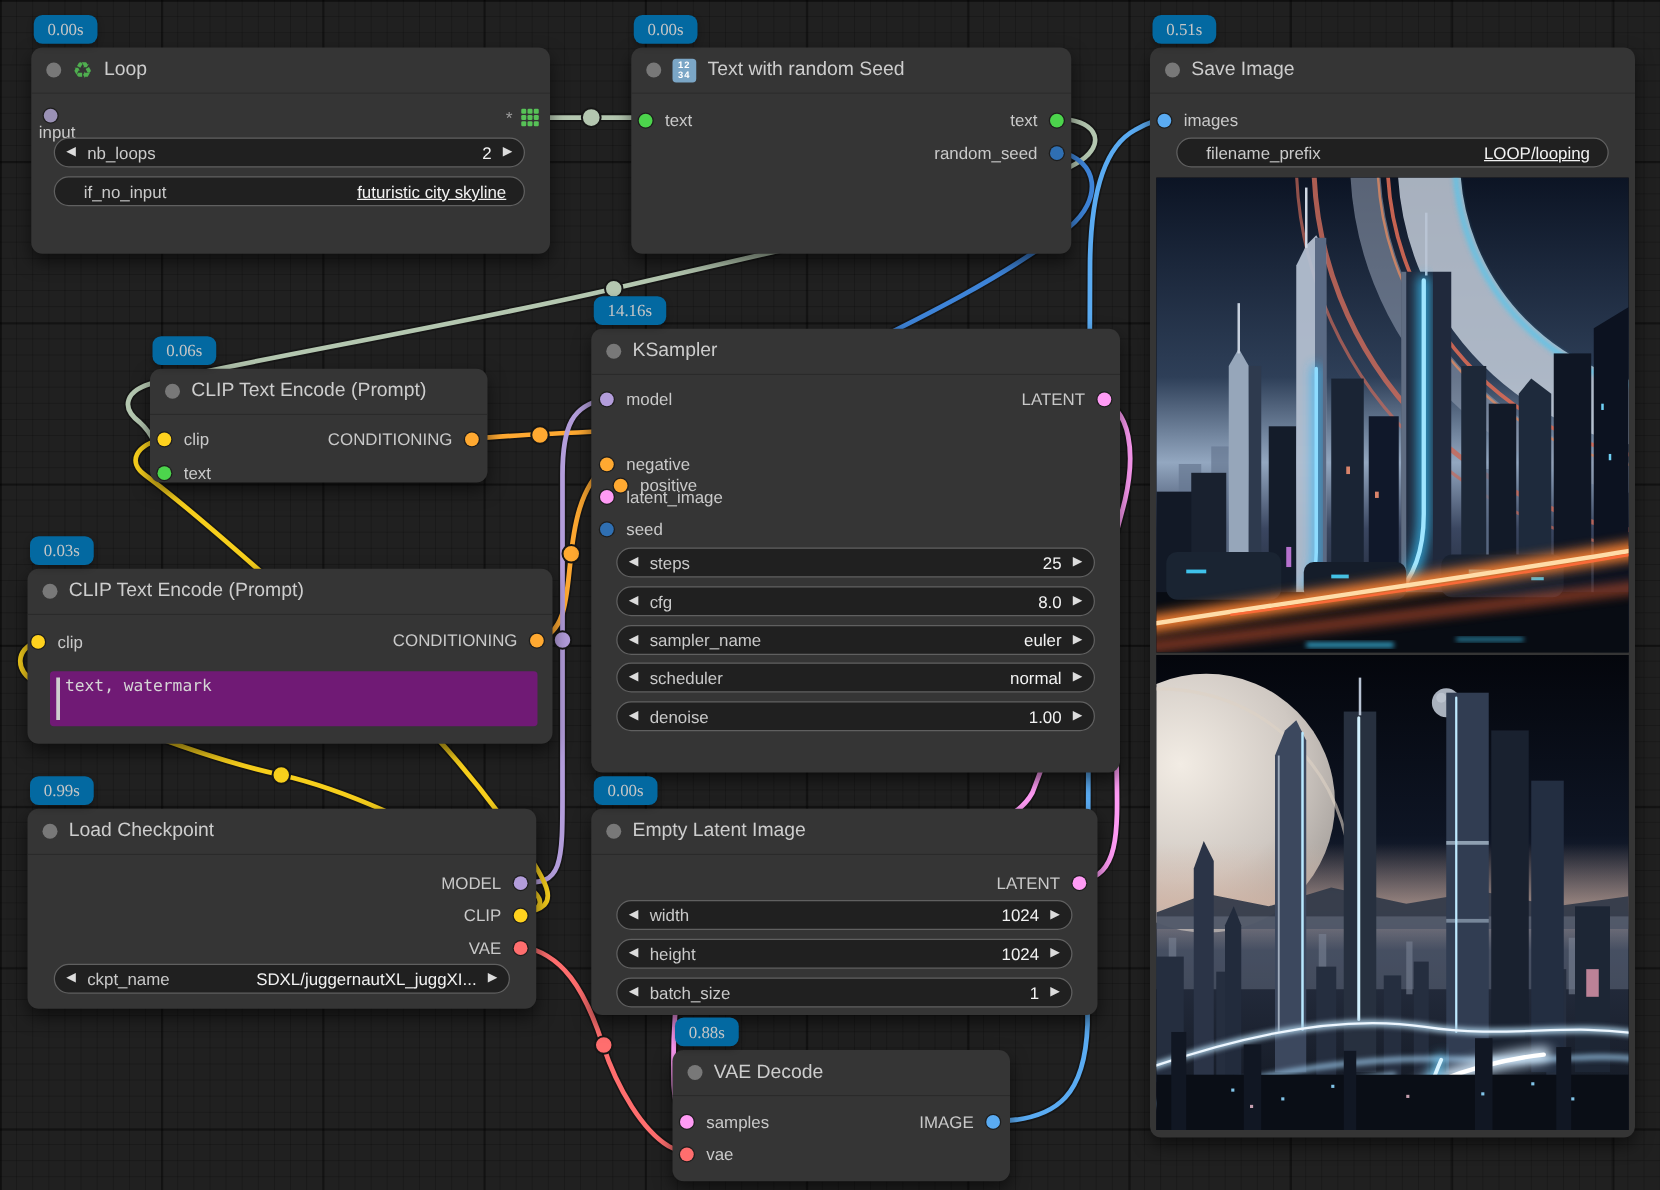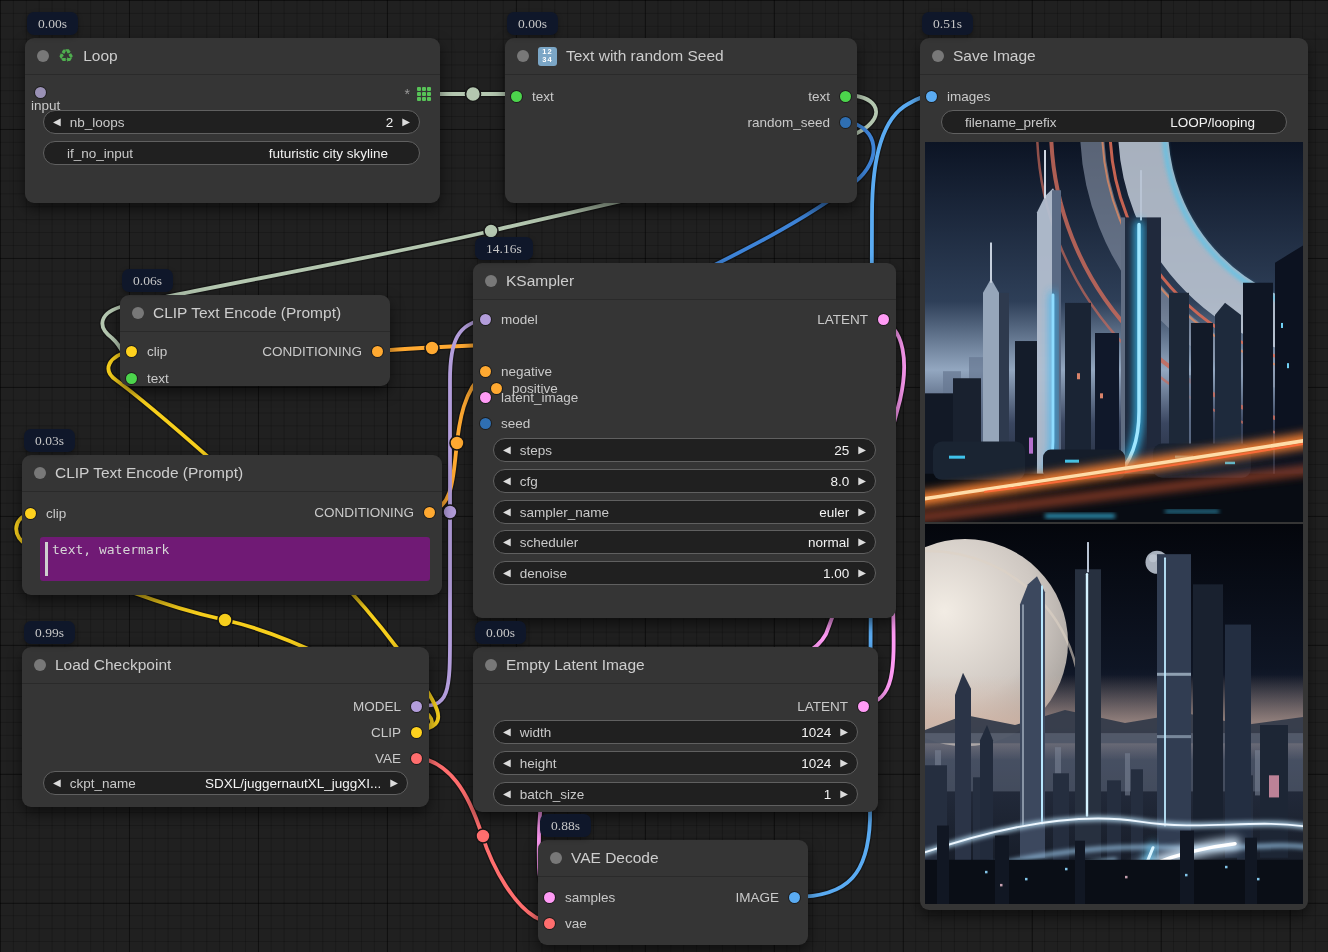--- a/index.html
+++ b/index.html
@@ -21,40 +21,40 @@
   }
   .titlebar{
     position:absolute;left:0;top:0;right:0;height:37px;display:flex;align-items:center;
     padding-left:12px;box-sizing:border-box;border-bottom:1px solid #2a2a2a;color:#cdcdcd;
     font-size:15.5px;gap:9px;border-radius:9px 9px 0 0;
   }
   .collapse-dot{width:12px;height:12px;border-radius:50%;background:#787878;flex:0 0 auto;}
   .title-text{white-space:nowrap;overflow:hidden;}
   .badge{
     position:absolute;top:-26px;left:2px;height:23px;line-height:23px;padding:0 11px;
-    background:#0f172a;border-radius:7px;color:#c6c6c6;font-size:13.5px;
+    background:#0369a1;border-radius:7px;color:#c6c6c6;font-size:13.5px;
     font-family:"Liberation Serif", serif;box-shadow:0 2px 5px rgba(0,0,0,.35);
   }
   .slot{position:absolute;display:flex;align-items:center;height:18px;font-size:13.5px;color:#c9c9c9;}
   .slot .dot{width:11px;height:11px;border-radius:50%;box-shadow:0 0 0 1px rgba(0,0,0,.45);flex:0 0 auto;}
   .slot.in .dot{margin-right:10px;}
   .slot.out{flex-direction:row-reverse;}
   .slot.out .dot{margin-left:10px;}
   .c-any{background:#9a91b5;} .c-str{background:#4cd44c;} .c-seed{background:#2f6fb2;}
   .c-model{background:#b39ddb;} .c-clip{background:#ffd21e;} .c-vae{background:#ff6e6e;}
   .c-cond{background:#ffa931;} .c-latent{background:#ff9bf5;} .c-img{background:#5aabf2;}
   .widget{
     position:absolute;height:24px;background:#202020;border:1px solid #606060;border-radius:13px;
     display:flex;align-items:center;font-size:13.5px;box-sizing:border-box;padding:0 9px;color:#c9c9c9;
   }
   .widget .arrow{font-size:10px;color:#dcdcdc;flex:0 0 auto;line-height:1;}
   .widget .wlabel{margin-left:9px;white-space:nowrap;}
   .widget .wvalue{margin-left:auto;margin-right:9px;color:#f2f2f2;white-space:nowrap;}
   .widget.noarrows .wlabel{margin-left:14px;}
-  .widget.noarrows .wvalue{margin-right:22px;}
+  .widget.noarrows .wvalue{margin-right:5px;text-decoration:underline;}
   .star{color:#9a9a9a;font-size:14px;margin-right:7px;}
   .grid-icon{display:grid;grid-template-columns:repeat(3,4px);grid-template-rows:repeat(3,4px);gap:1px;}
   .grid-icon span{background:#57c257;border-radius:1px;}
   .num-icon{
     width:19px;height:19px;border-radius:3px;background:#7ba6c6;flex:0 0 auto;
     display:flex;flex-direction:column;align-items:center;justify-content:center;
     font-size:7.5px;font-weight:bold;color:#fff;line-height:8px;letter-spacing:1px;
   }
   .recycle-icon{color:#4fae4f;font-size:18px;line-height:1;flex:0 0 auto;}
   .textarea{

